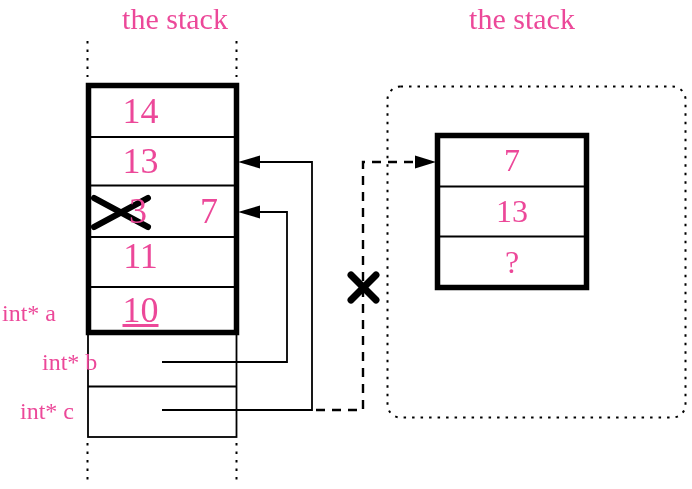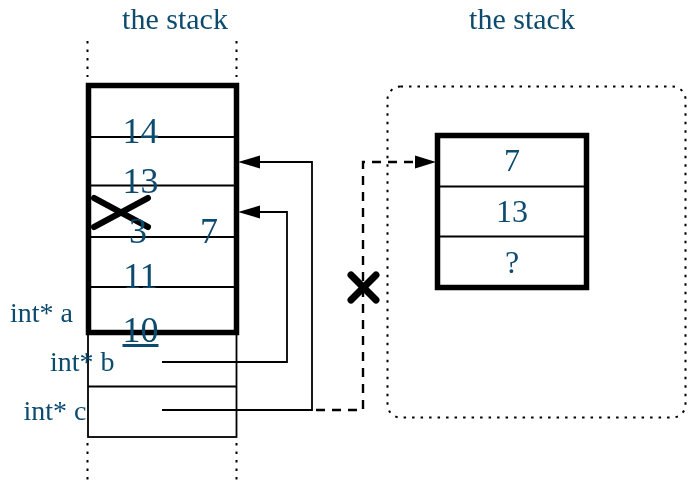--- a/index.html
+++ b/index.html
@@ -1,39 +1,39 @@
 <!DOCTYPE html>
 <html><head>
 <meta charset="utf-8">
 <style>
   html,body{margin:0;padding:0;background:#fff;}
   .canvas{
     position:relative;width:692px;height:489px;background:#ffffff;
-    font-family:"Liberation Serif","DejaVu Serif",serif;color:#0c4a6e;overflow:hidden;
+    font-family:"Liberation Serif","DejaVu Serif",serif;color:#ec4899;overflow:hidden;
   }
   .canvas svg{position:absolute;left:0;top:0;}
   .lbl{position:absolute;}
   .title{top:2px;width:170px;text-align:center;font-size:30px;}
   .stack-title{left:90px;}
   .heap-title{left:437px;}
-  .scell{position:absolute;left:88px;width:149px;display:flex;align-items:center;justify-content:center;font-size:36px;margin-top:20px;}
+  .scell{position:absolute;left:88px;width:149px;display:flex;align-items:center;justify-content:center;font-size:36px;}
   .scell>span{transform:translateX(-22px);}
   .scell.r1{top:86px;height:50px;}
   .scell.r2{top:138px;height:46px;}
   .scell.r3{top:186px;height:50px;}
   .scell.r4{top:232px;height:48px;}
   .scell.r5{top:288px;height:44px;text-decoration:underline;}
   .scell.r3 .old{position:absolute;left:24px;width:52px;text-align:center;transform:none;}
   .scell.r3 .new{position:absolute;left:58px;width:42px;text-align:center;transform:none;margin-left:42px;}
   .hcell{position:absolute;left:437px;width:150px;display:flex;align-items:center;justify-content:center;font-size:32px;}
   .hcell>span{transform:none;}
   .hcell.h1{top:136px;height:49px;}
   .hcell.h2{top:187px;height:48px;}
   .hcell.h3{top:237px;height:50px;}
-  .varlabel{position:absolute;left:10px;width:90px;height:26px;line-height:26px;font-size:28px;text-align:left;}
+  .varlabel{position:absolute;left:2px;width:90px;height:26px;line-height:26px;font-size:24px;text-align:left;}
   .varlabel.a{top:300px;}
   .varlabel.b{top:349px;margin-left:40px;}
   .varlabel.c{top:398px;text-align:center;}
   
   .dotted{stroke:#000;stroke-width:2;stroke-dasharray:2.5 6;fill:none;}
   .thin{stroke:#000;stroke-width:1.8;fill:none;}
   .thick{stroke:#000;stroke-width:5.5;fill:#ffffff;}
   .ptr{stroke:#000;stroke-width:1.8;fill:none;}
   .dash{stroke:#000;stroke-width:2.4;stroke-dasharray:9 7;fill:none;}
   .head{fill:#000;stroke:none;}

